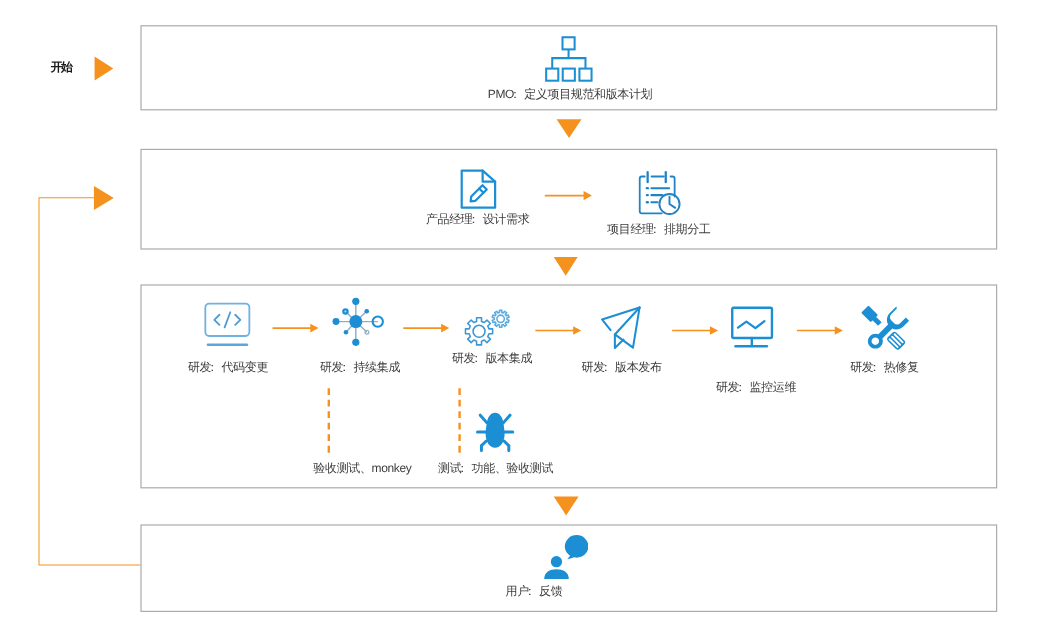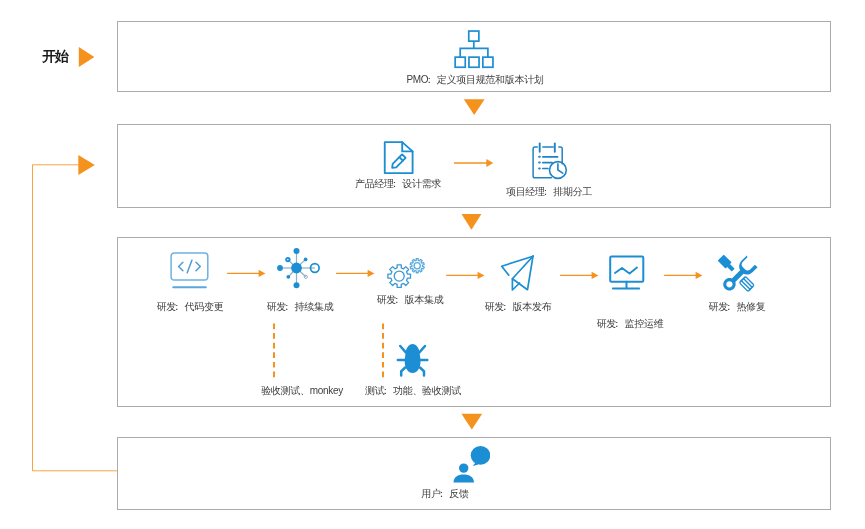--- a/index.html
+++ b/index.html
@@ -1,21 +1,21 @@
 <!DOCTYPE html>
 <html><head>
 <meta charset="utf-8">
 <style>
   html,body{margin:0;padding:0;}
   body{width:865px;height:529px;background:#ffffff;font-family:"Liberation Sans",sans-serif;position:relative;overflow:hidden;}
   .stage{position:absolute;left:0;top:0;width:865px;height:529px;}
   .box{position:absolute;border:1px solid #ababab;background:#fff;box-sizing:border-box;}
   .lbl{position:absolute;font-size:10px;line-height:12px;letter-spacing:-0.3px;color:#3d3d3d;white-space:nowrap;text-align:center;transform:translateX(-50%) translateZ(0);}
   .lbl .c{display:inline-block;transform:translateX(-4.2px);margin-right:-1.2px;}
-  .start-lbl{position:absolute;font-size:14px;line-height:15px;letter-spacing:-1.3px;font-weight:bold;color:#1a1a1a;white-space:nowrap;transform:translateZ(0);}
+  .start-lbl{position:absolute;font-size:10px;line-height:15px;letter-spacing:-1.3px;font-weight:bold;color:#1a1a1a;white-space:nowrap;transform:translateZ(0);}
   .ico{position:absolute;}
   .ico svg{display:block;}
   .tri{position:absolute;}
   .arrow{position:absolute;}
 </style>
 </head>
 <body>
 
 <div class="stage">
 

